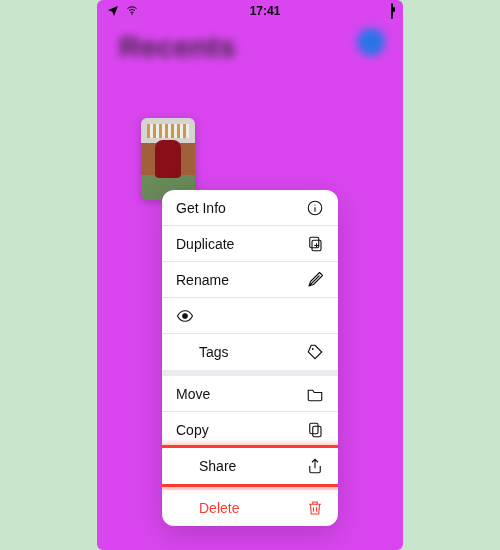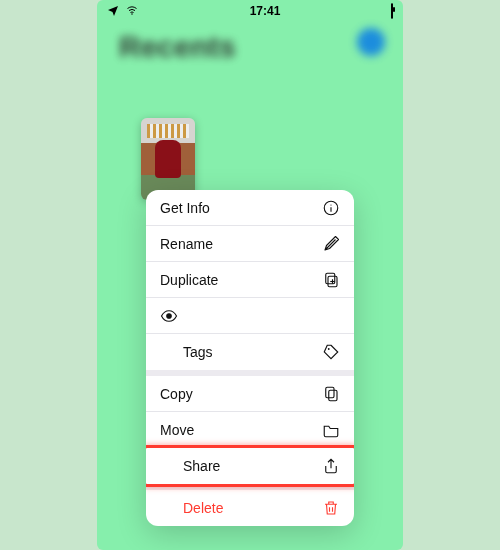--- a/index.html
+++ b/index.html
@@ -10,21 +10,21 @@
     font-family: -apple-system, Helvetica, Arial, sans-serif;
     display: flex;
     justify-content: center;
     align-items: flex-start;
     overflow: hidden;
   }
   .phone {
     width: 306px;
     height: 550px;
     margin-top: 0;
-    background: #86efac;
+    background: #d946ef;
     position: relative;
     overflow: hidden;
     border-radius: 6px;
   }
   .blur-layer {
     position: absolute;
     inset: 0;
     filter: blur(4px);
     opacity: 0.85;
   }
@@ -75,21 +75,21 @@
     content:"";
     position:absolute; left:14px; top:22px; width:26px;height:38px;
     background:#8a1018; border-radius:8px 8px 4px 4px;
   }
   .menu {
     position: absolute;
     z-index: 5;
     left: 50%;
     transform: translateX(-50%);
     top: 190px;
-    width: 208px;
+    width: 176px;
     background: #fff;
     border-radius: 12px;
     box-shadow: 0 8px 30px rgba(0,0,0,.18);
     overflow: hidden;
   }
   .menu-group + .menu-group {
     border-top: 6px solid #eceaef;
   }
   .menu-item {
     display: flex;
@@ -161,72 +161,72 @@
         <span>Get Info</span>
         <span class="icon">
           <svg viewBox="0 0 24 24" width="18" height="18">
               <circle cx="12" cy="12" r="9"></circle>
               <line x1="12" y1="11" x2="12" y2="17"></line>
               <circle cx="12" cy="8" r="0.8" fill="#111" stroke="none"></circle>
             </svg>
         </span>
       </div>
       <div class="menu-item">
-        <span>Rename</span>
-        <span class="icon">
-          <svg viewBox="0 0 24 24" width="18" height="18">
-              <path d="M4 20l14-14M4 20l2-6 12-12 4 4-12 12-6 2z" stroke="#111" stroke-width="1.5" fill="none" stroke-linejoin="round"></path>
-            </svg>
-        </span>
-      </div>
-      <div class="menu-item">
         <span>Duplicate</span>
         <span class="icon">
           <svg viewBox="0 0 24 24" width="18" height="18">
               <rect x="5" y="3" width="12" height="14" rx="2"></rect>
               <rect x="8" y="7" width="12" height="14" rx="2"></rect>
               <line x1="14" y1="11" x2="14" y2="17"></line>
               <line x1="11" y1="14" x2="17" y2="14"></line>
             </svg>
         </span>
       </div>
       <div class="menu-item">
+        <span>Rename</span>
+        <span class="icon">
+          <svg viewBox="0 0 24 24" width="18" height="18">
+              <path d="M4 20l14-14M4 20l2-6 12-12 4 4-12 12-6 2z" stroke="#111" stroke-width="1.5" fill="none" stroke-linejoin="round"></path>
+            </svg>
+        </span>
+      </div>
+      <div class="menu-item">
         <span class="icon">
           <svg viewBox="0 0 24 24" width="18" height="18">
               <path d="M2 12s3.5-7 10-7 10 7 10 7-3.5 7-10 7S2 12 2 12z"></path>
               <circle cx="12" cy="12" r="3" fill="#111"></circle>
             </svg>
         </span>
       </div>
       <div class="menu-item">
         <span>Tags</span>
         <span class="icon">
           <svg viewBox="0 0 24 24" width="18" height="18">
               <path d="M12 3l9 9-9 9-9-9 4-9h5z"></path>
               <circle cx="9" cy="8" r="1.2" fill="#111" stroke="none"></circle>
             </svg>
         </span>
       </div>
     </div>
 
     <div class="menu-group">
       <div class="menu-item">
+        <span>Move</span>
+        <span class="icon">
+          <svg viewBox="0 0 24 24" width="18" height="18">
+              <path d="M3 7h6l2 3h10v9a2 2 0 0 1-2 2H5a2 2 0 0 1-2-2V7z"></path>
+            </svg>
+        </span>
+      </div>
+      <div class="menu-item">
         <span>Copy</span>
         <span class="icon">
           <svg viewBox="0 0 24 24" width="18" height="18">
               <rect x="5" y="3" width="11" height="14" rx="2"></rect>
               <rect x="9" y="7" width="11" height="14" rx="2"></rect>
-            </svg>
-        </span>
-      </div>
-      <div class="menu-item">
-        <span>Move</span>
-        <span class="icon">
-          <svg viewBox="0 0 24 24" width="18" height="18">
-              <path d="M3 7h6l2 3h10v9a2 2 0 0 1-2 2H5a2 2 0 0 1-2-2V7z"></path>
             </svg>
         </span>
       </div>
       <div class="menu-item" style="position:relative;">
         <span>Share</span>
         <span class="icon">
           <svg viewBox="0 0 24 24" width="18" height="18">
               <path d="M12 3v12M8 7l4-4 4 4M5 12v7a2 2 0 0 0 2 2h10a2 2 0 0 0 2-2v-7"></path>
             </svg>
         </span>

